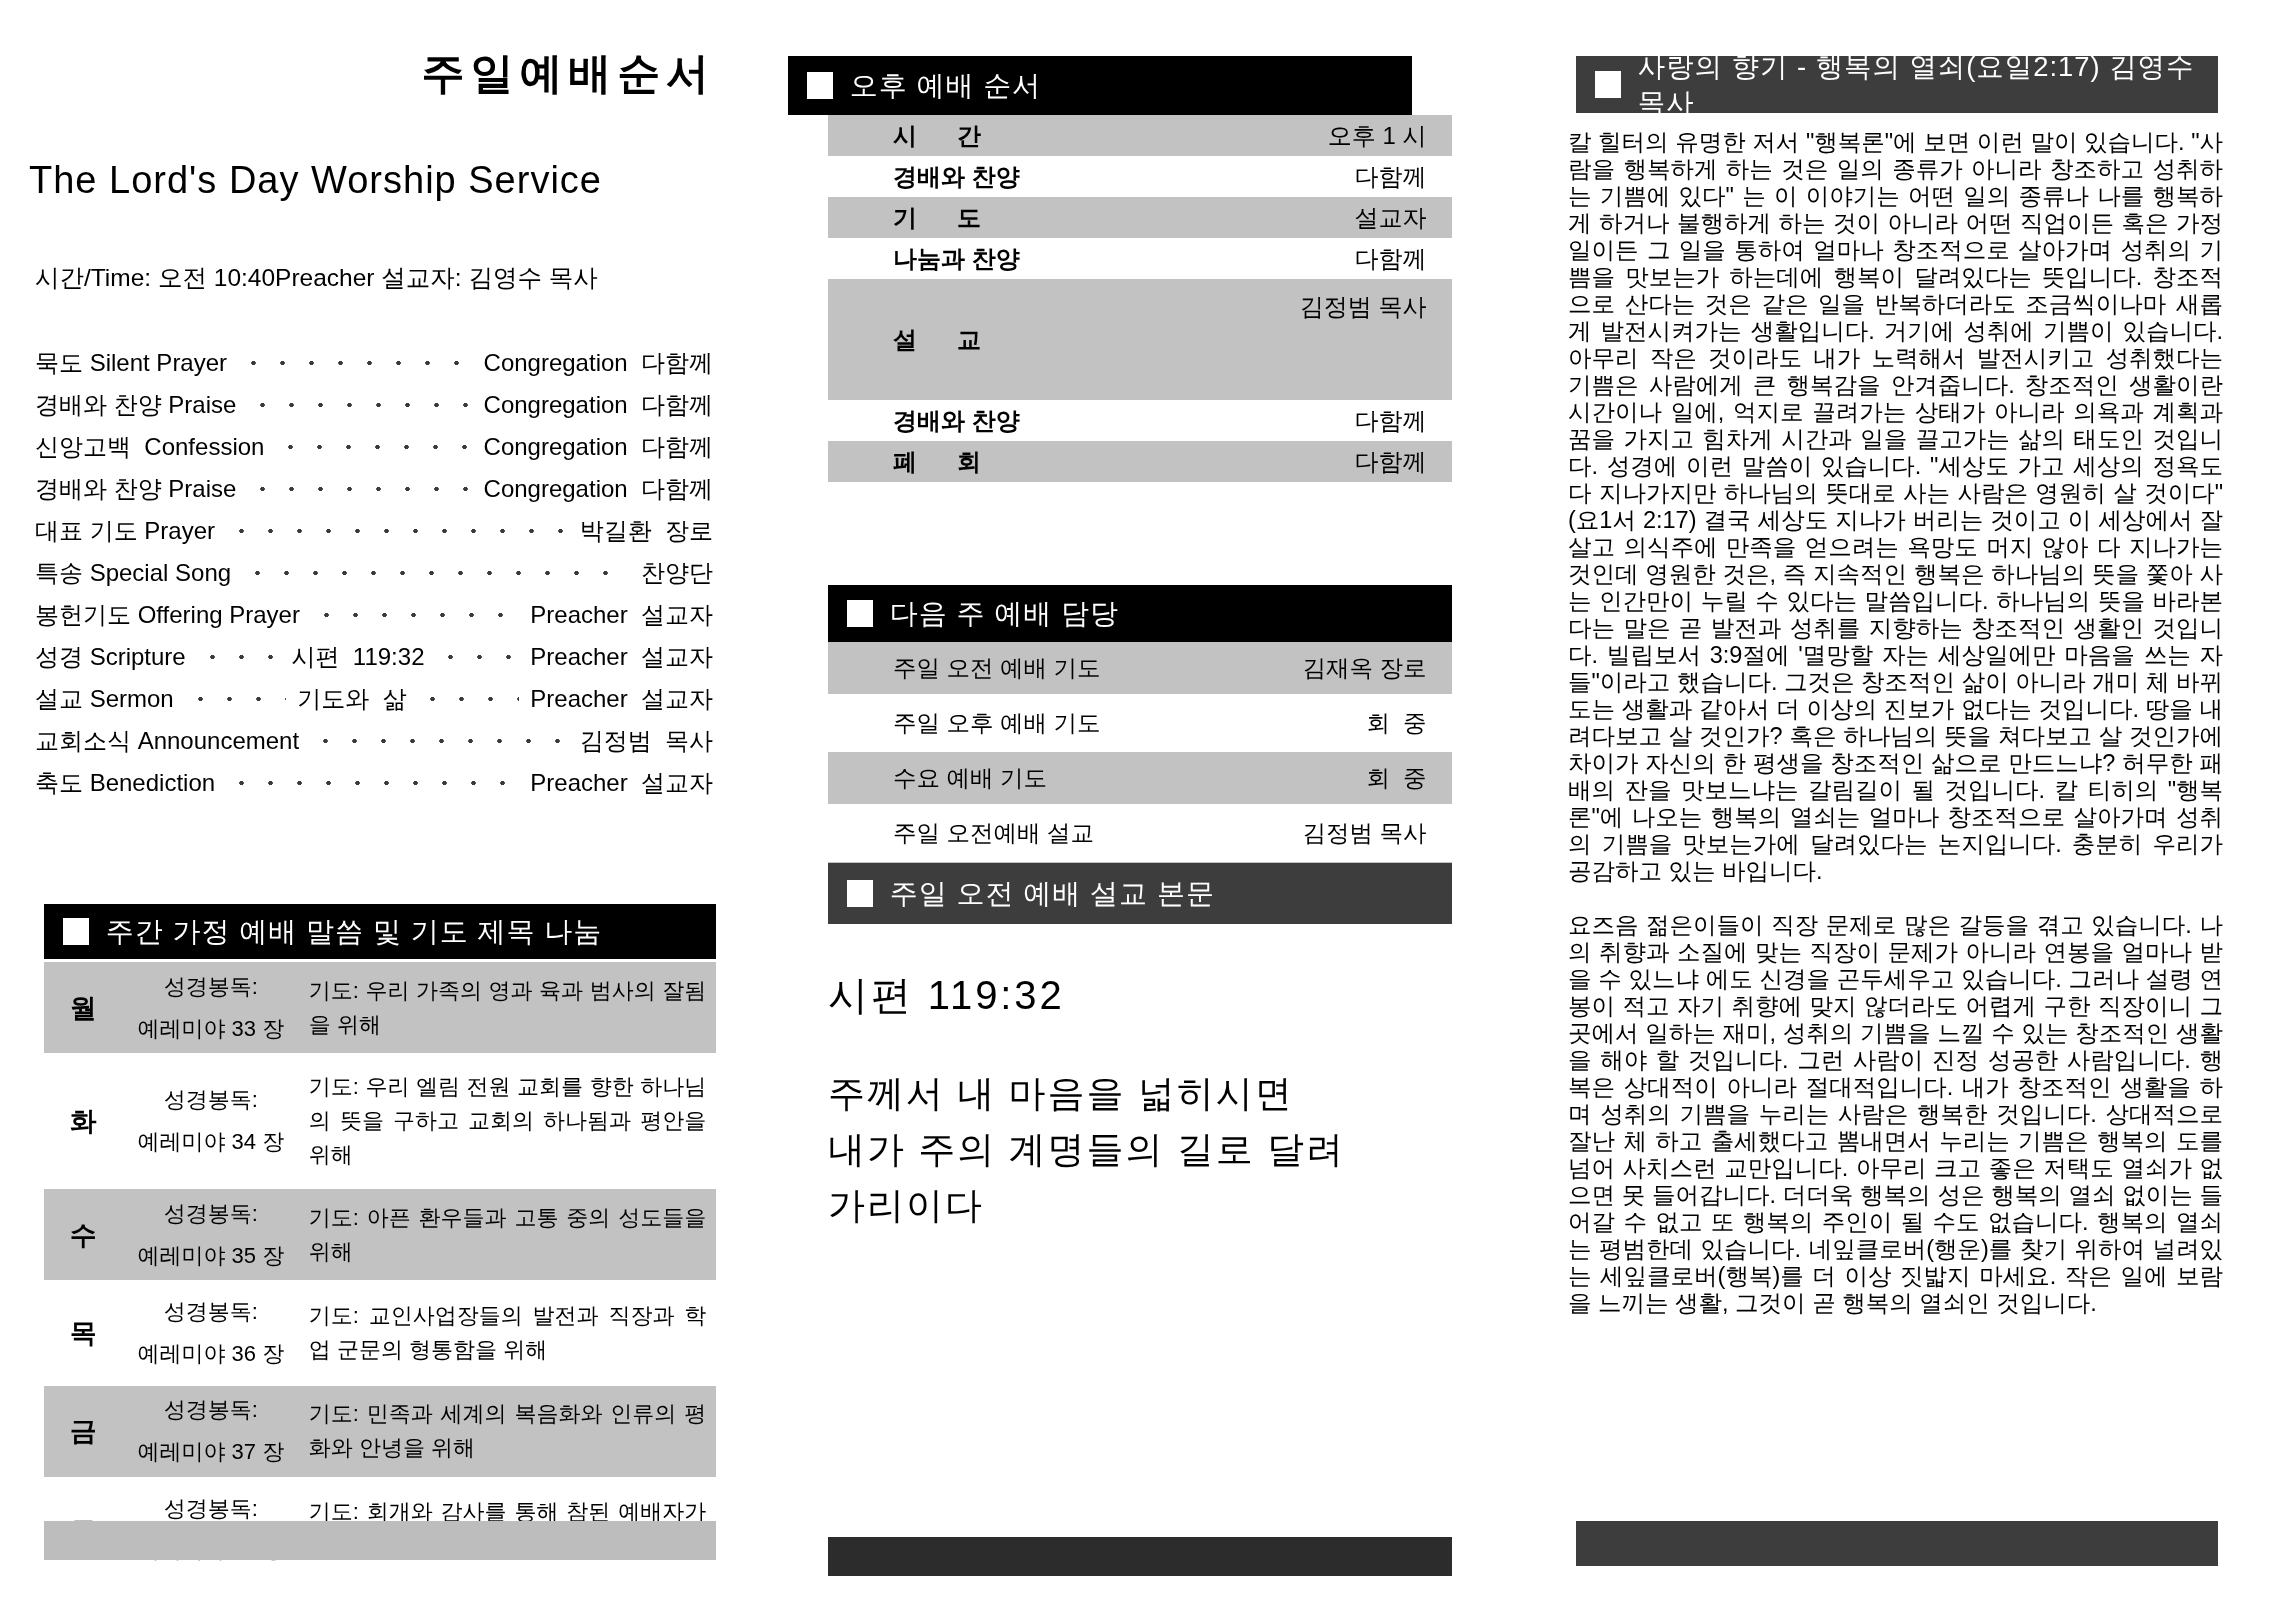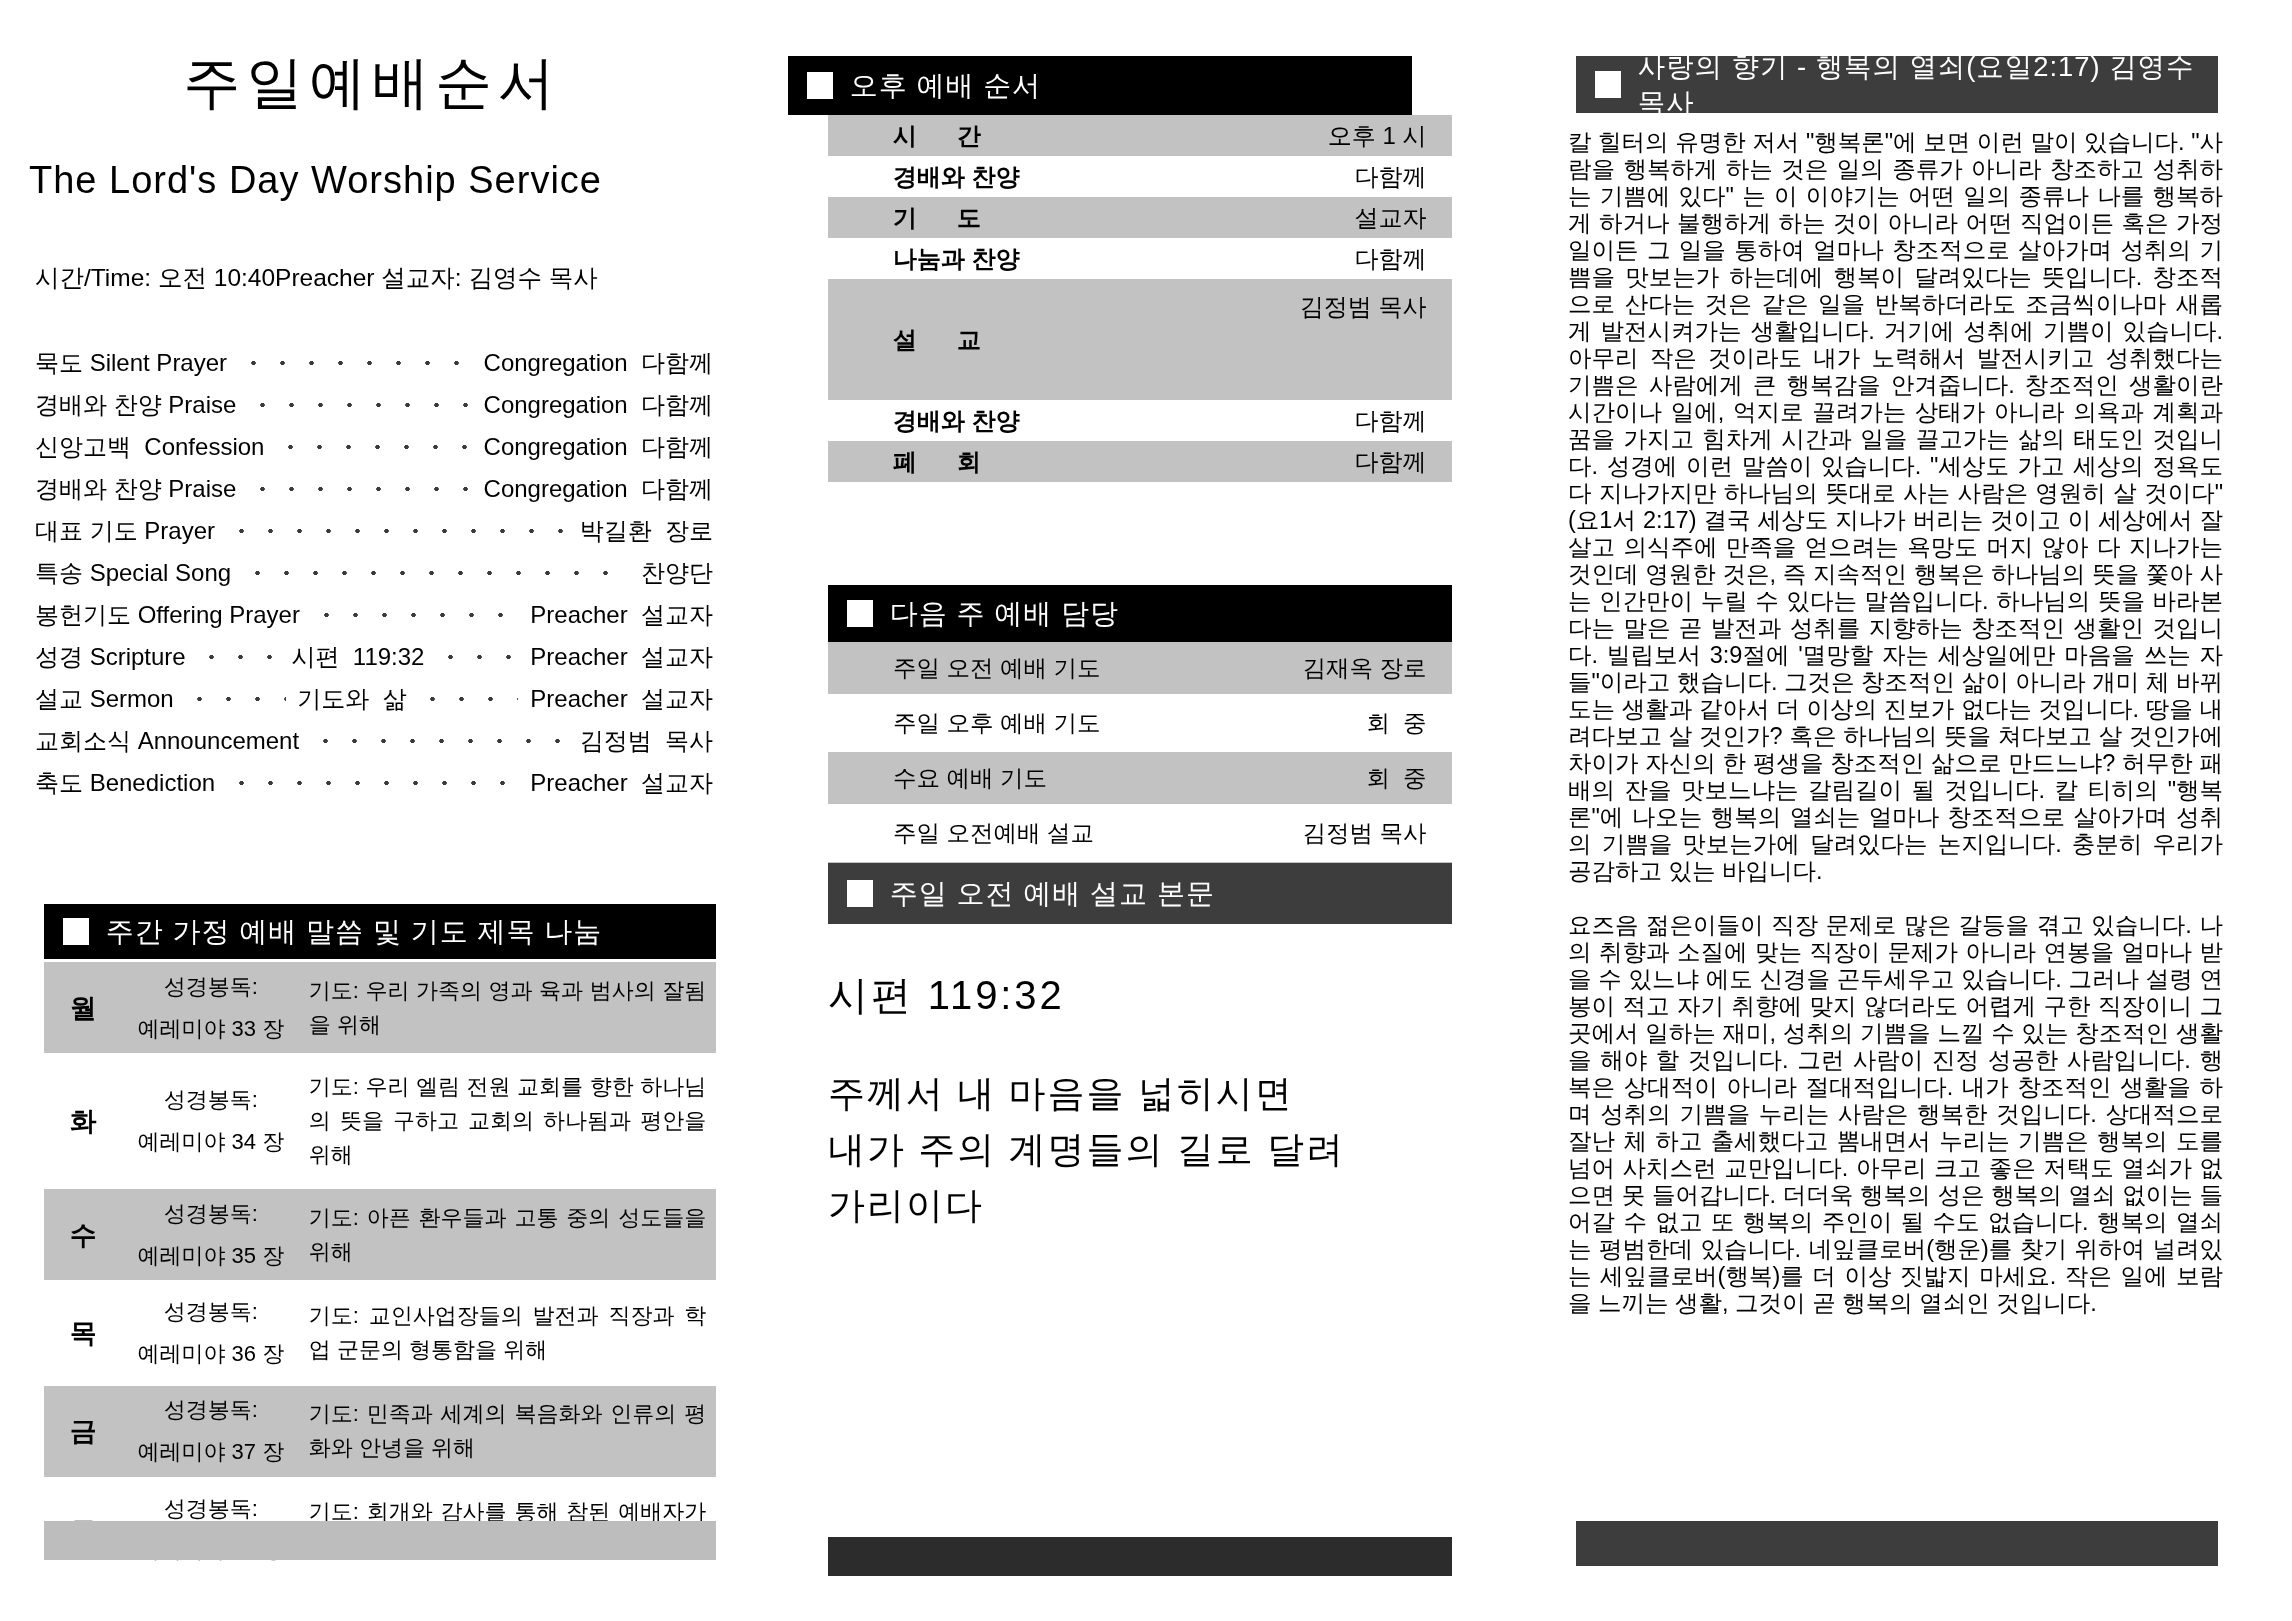--- a/index.html
+++ b/index.html
@@ -1,25 +1,25 @@
 <!DOCTYPE html>
 <html><head>
 <meta charset="utf-8">
 <style>
   html,body{margin:0;padding:0;background:#888;}
   .page{position:relative;width:2293px;height:1621px;background:#ffffff;
         font-family:"Liberation Sans","DejaVu Sans",sans-serif;color:#000;overflow:hidden;}
   .abs{position:absolute;}
 
   
-  #title{left:29px;top:45px;width:686px;text-align:center;font-size:57px;letter-spacing:5.9px;}
+  #title{left:29px;top:45px;width:686px;text-align:right;font-size:43px;letter-spacing:5.9px;font-weight:bold;}
   #subtitle{left:29px;top:159px;width:686px;text-align:left;font-size:38px;letter-spacing:1px;}
   #svcline{left:35px;top:261px;width:676px;display:flex;font-size:24.5px;}
   #order{left:35px;top:342px;width:678px;}
-  .orow{display:flex;align-items:center;height:42px;font-size:24px;justify-content:flex-end;}
+  .orow{display:flex;align-items:center;height:42px;font-size:24px;}
   .orow .ol,.orow .om,.orow .ov{white-space:pre;flex:0 0 auto;}
   .leader{flex:1 1 auto;height:9.8px;margin:0 11.8px;
           background-image:radial-gradient(circle,#3a3a3a 2px,transparent 2.4px);
           background-size:29px 7.8px;background-repeat:repeat-x;background-position:left center;}
 
   .bar{display:flex;align-items:center;color:#fff;font-size:28px;letter-spacing:1px;}
   .bar .sq{flex:0 0 auto;width:26.5px;height:26.5px;background:#fff;margin:0 16.7px 0 18.6px;}
   .black{background:#000;}
   .dark{background:#3d3d3d;}
   .shaded{background:#c2c2c2;}

